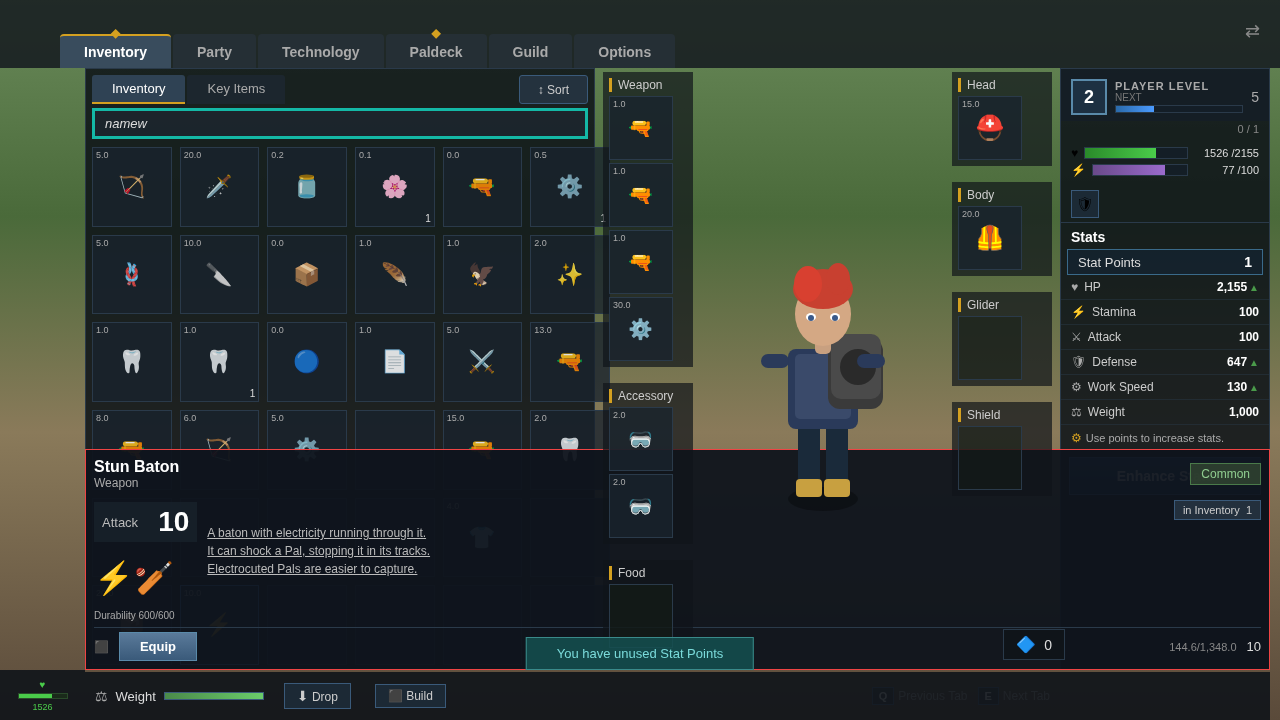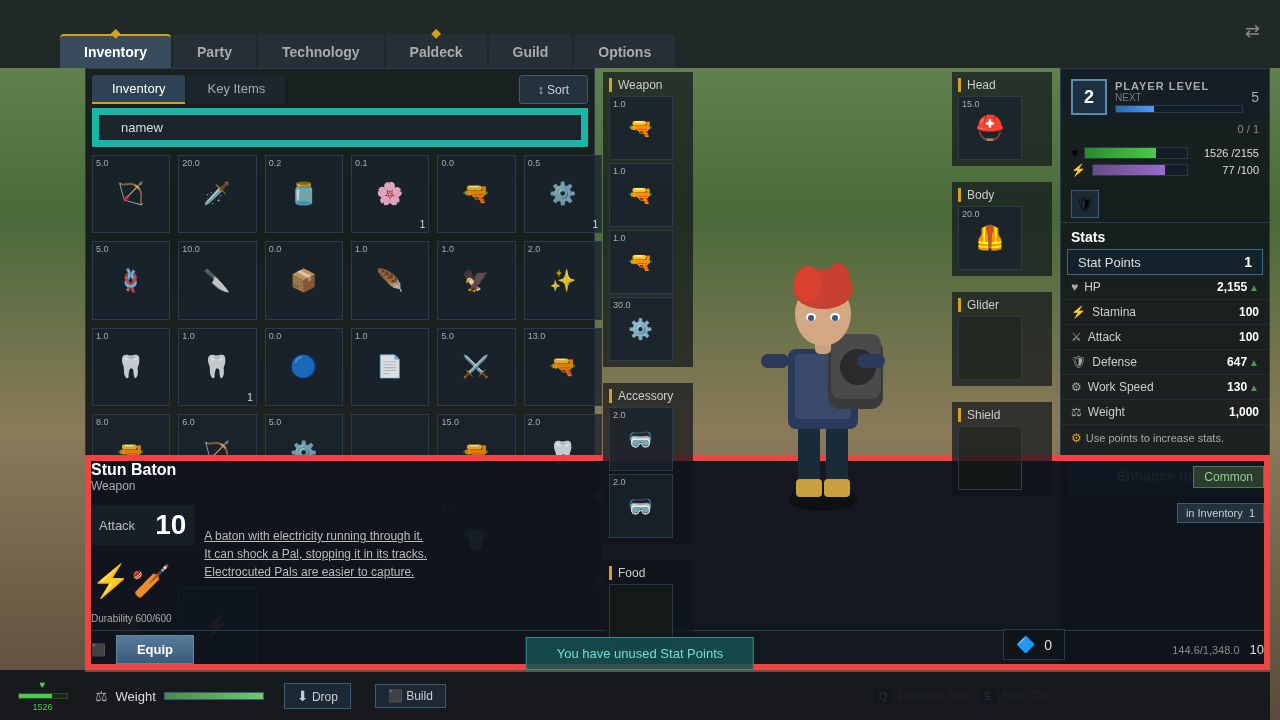--- a/index.html
+++ b/index.html
@@ -123,25 +123,26 @@
       font-size: 12px;
       color: #ccc;
       background: rgba(40,55,70,0.8);
       border: 1px solid #3a5a7a;
       border-radius: 3px;
       cursor: pointer;
     }
 
     .player-name-bar {
       margin: 4px 6px;
-      padding: 5px 22px;
+      padding: 5px 10px;
       background: rgba(30,40,50,0.7);
       color: #ddd;
       font-size: 13px;
-      border: 7px solid #14b8a6;
+      border: 3px solid #14b8a6;
+      font-style: italic;
     }
 
     .inventory-grid {
       display: grid;
       grid-template-columns: repeat(6, 1fr);
       gap: 8px;
       padding: 4px 6px;
       flex: 1;
     }
 
@@ -182,22 +183,22 @@
       opacity: 0.85;
     }
 
     
     .item-tooltip {
       position: absolute;
       bottom: 0;
       left: 0;
       right: 0;
       background: rgba(15,20,28,0.95);
-      border: 6px solid #ef4444;
-      padding: 0;
+      border: 1px solid #ef4444;
+      padding: 8px;
     }
 
     .tooltip-header {
       display: flex;
       align-items: center;
       gap: 10px;
       margin-bottom: 6px;
     }
 
     .tooltip-name {

